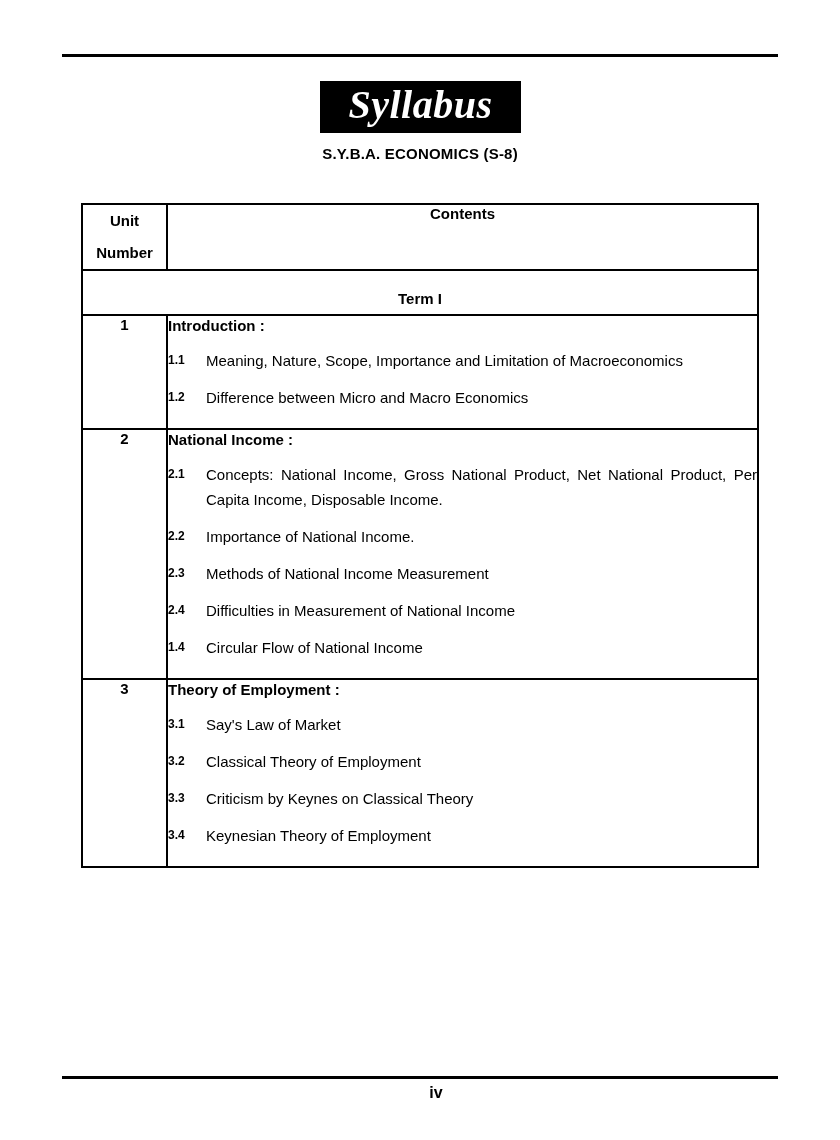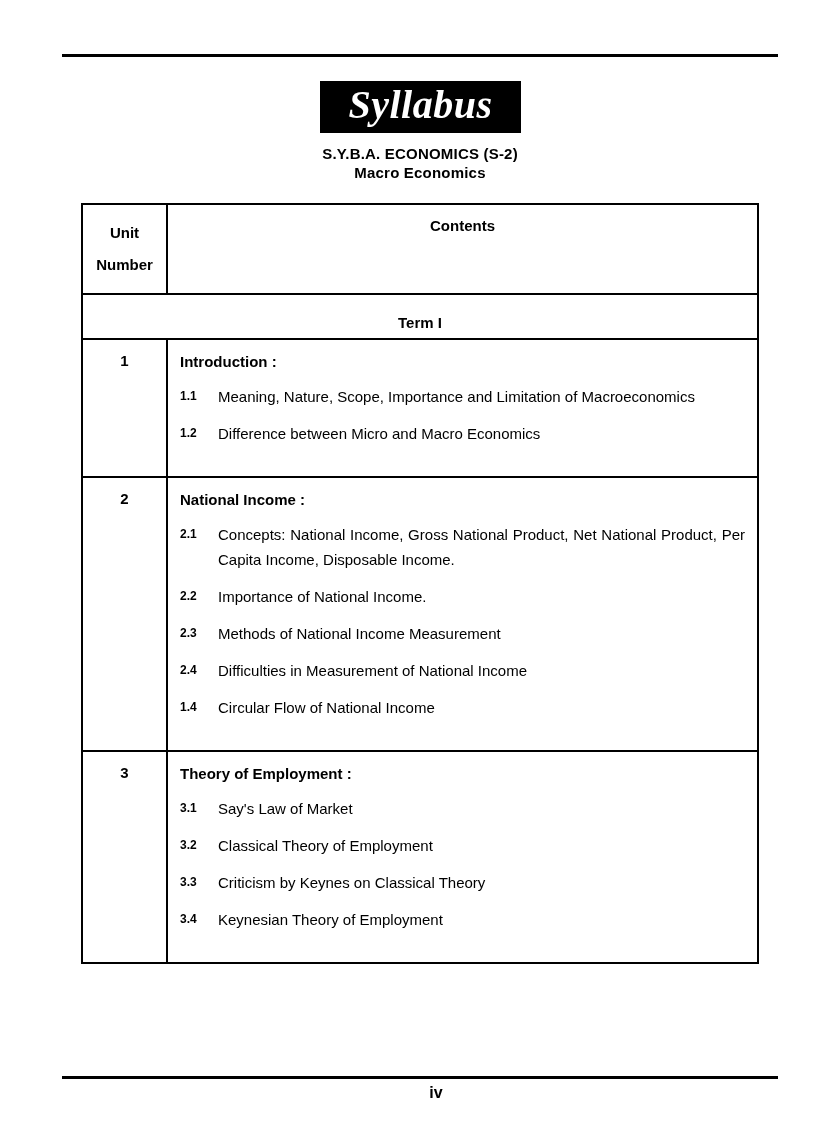--- a/index.html
+++ b/index.html
@@ -75,21 +75,21 @@
     position: absolute;
     left: 81px;
     top: 203px;
     width: 678px;
     border-collapse: collapse;
     table-layout: fixed;
   }
   .syllabus-table td, .syllabus-table th {
     border: 2px solid #000000;
     vertical-align: top;
-    padding: 12px;
+    padding: 0;
   }
   .col-unit { width: 85px; }
   .col-contents { width: auto; }
 
   .th-unit {
     text-align: center;
     font-size: 15px;
     font-weight: bold;
     padding: 9px 2px 10px 2px;
     line-height: 32px;
@@ -180,22 +180,21 @@
 
 <div class="page">
 
   <div class="top-rule"></div>
 
   <div class="title-banner">
     <span class="banner-text">Syllabus</span>
   </div>
 
   <div class="subtitle-block">
-    <div class="subtitle-line">S.Y.B.A. ECONOMICS (S-2)</div>
-    <div class="subtitle-line">Macro Economics</div>
+    <div class="subtitle-line">S.Y.B.A. ECONOMICS (S-8)</div>
   </div>
 
   <table class="syllabus-table">
     <colgroup>
       <col class="col-unit">
       <col class="col-contents">
     </colgroup>
     <tbody id="table-body">
       <tr>
         <th class="th-unit">

